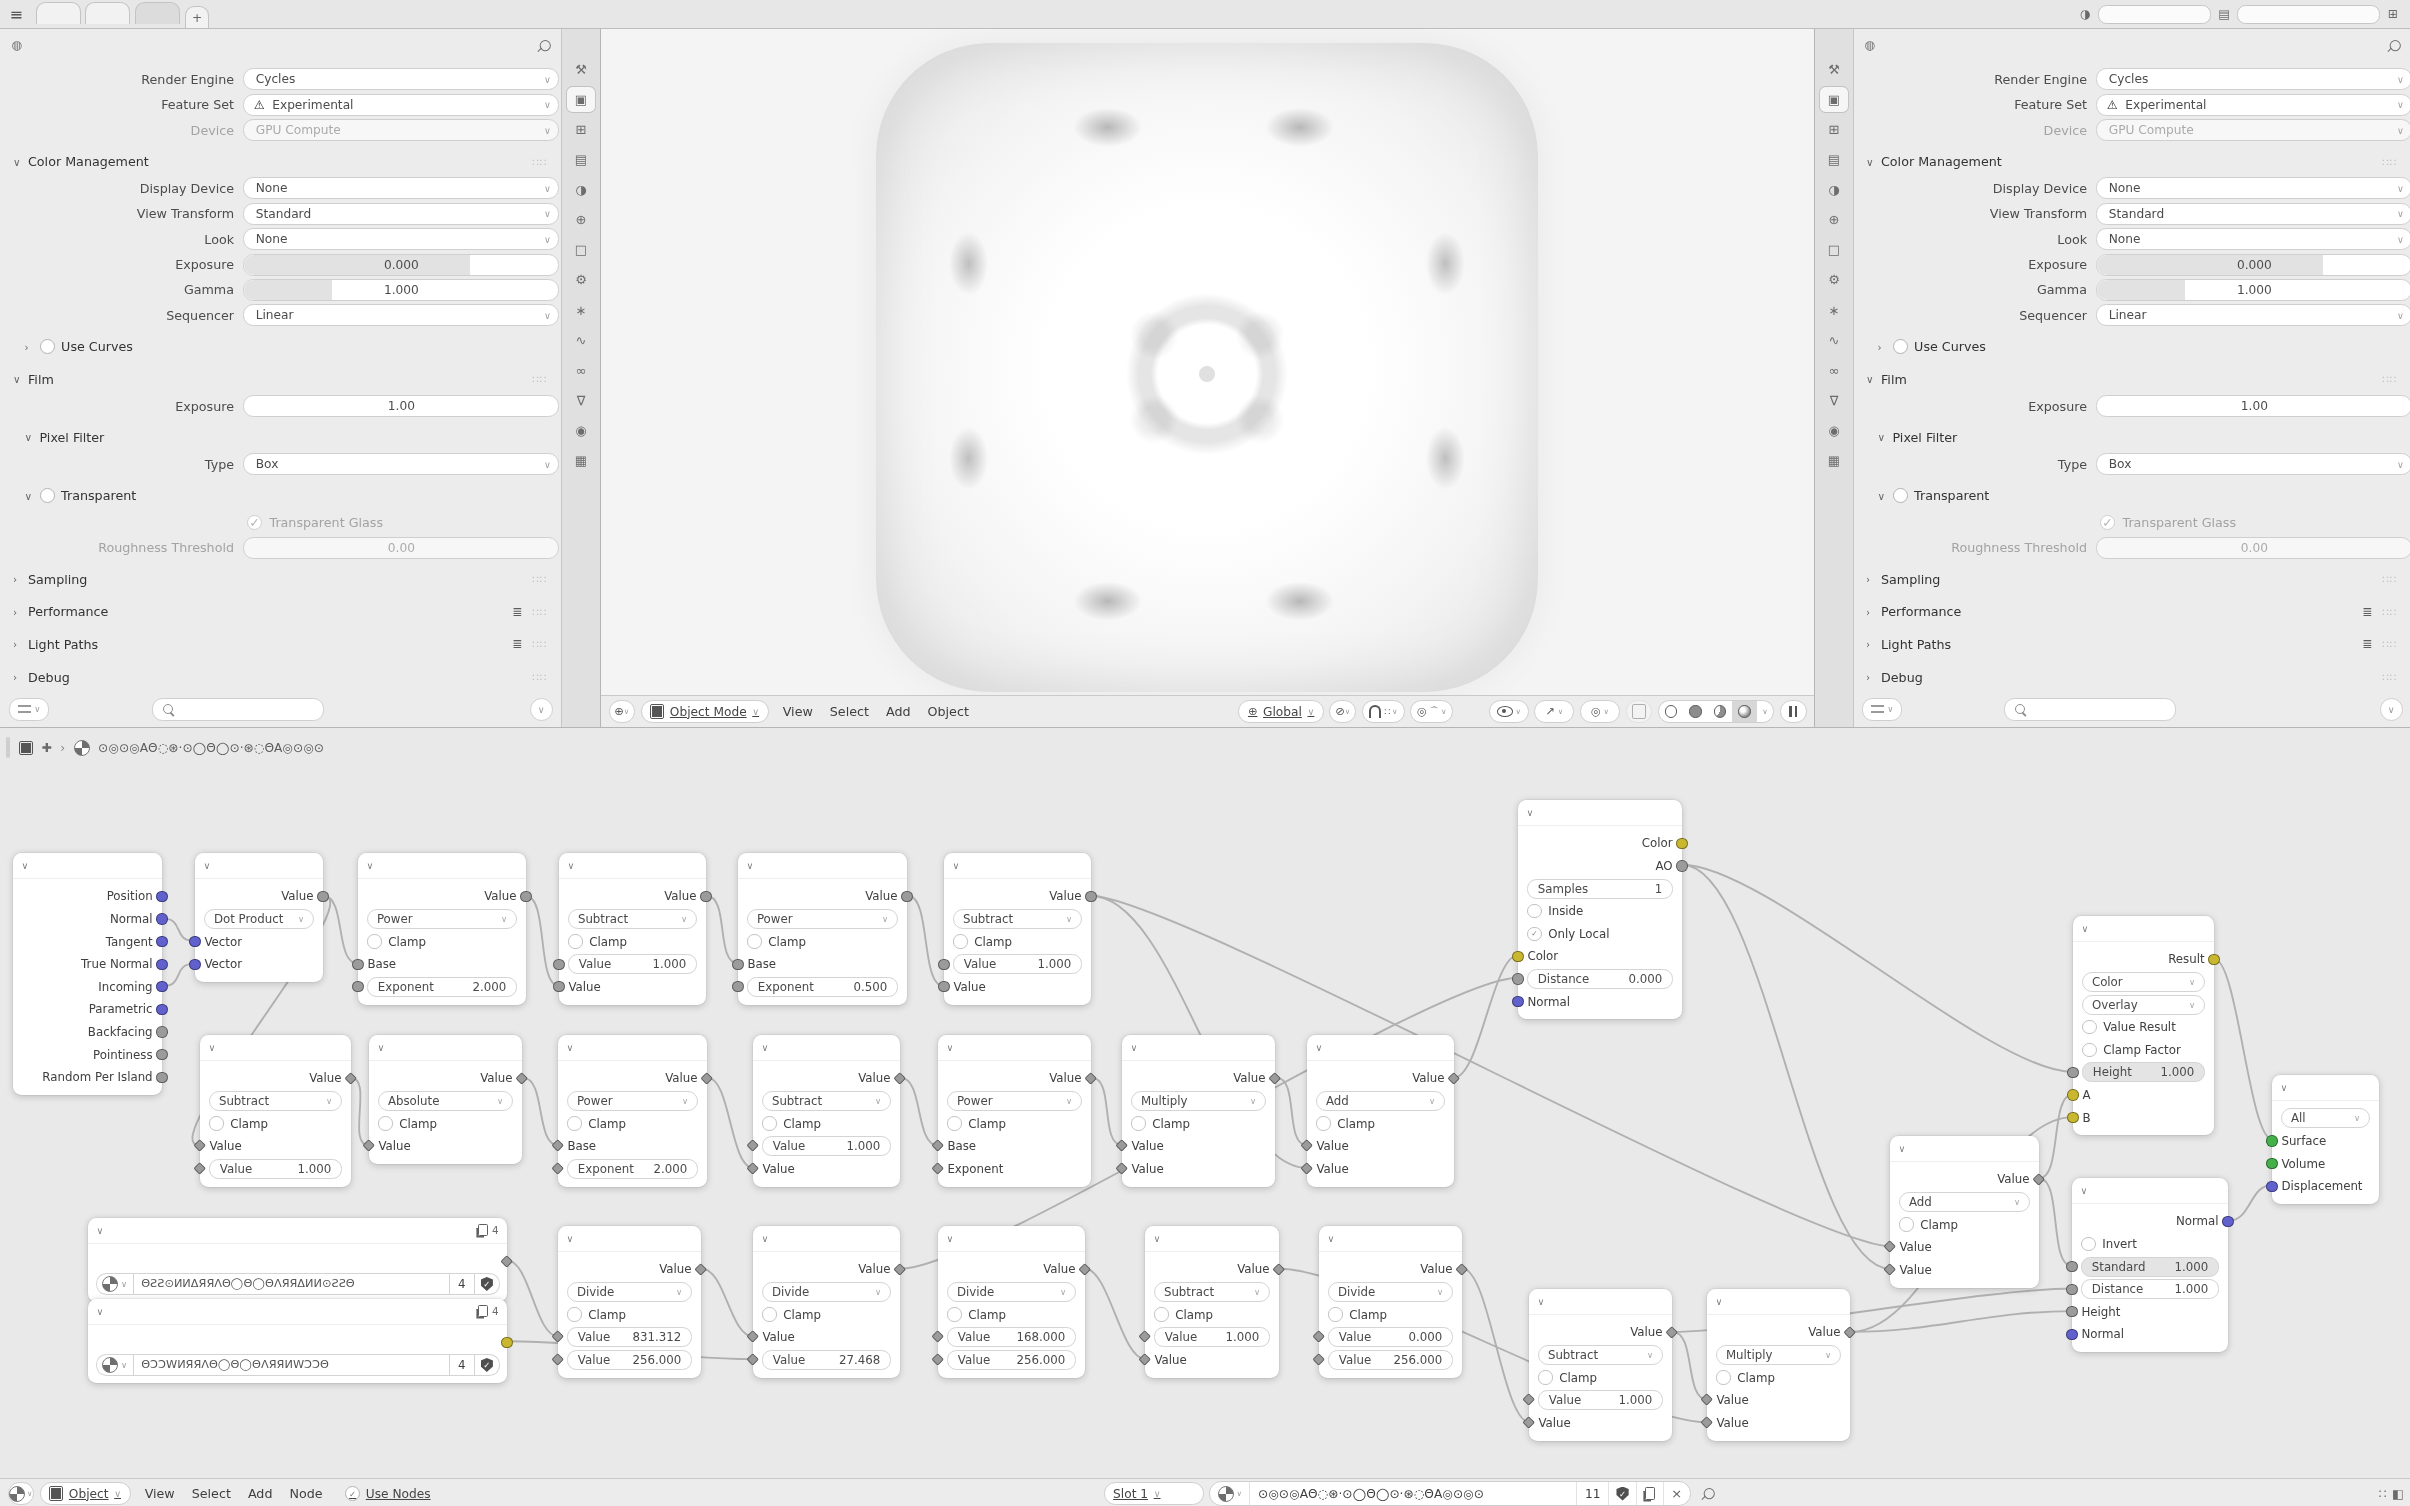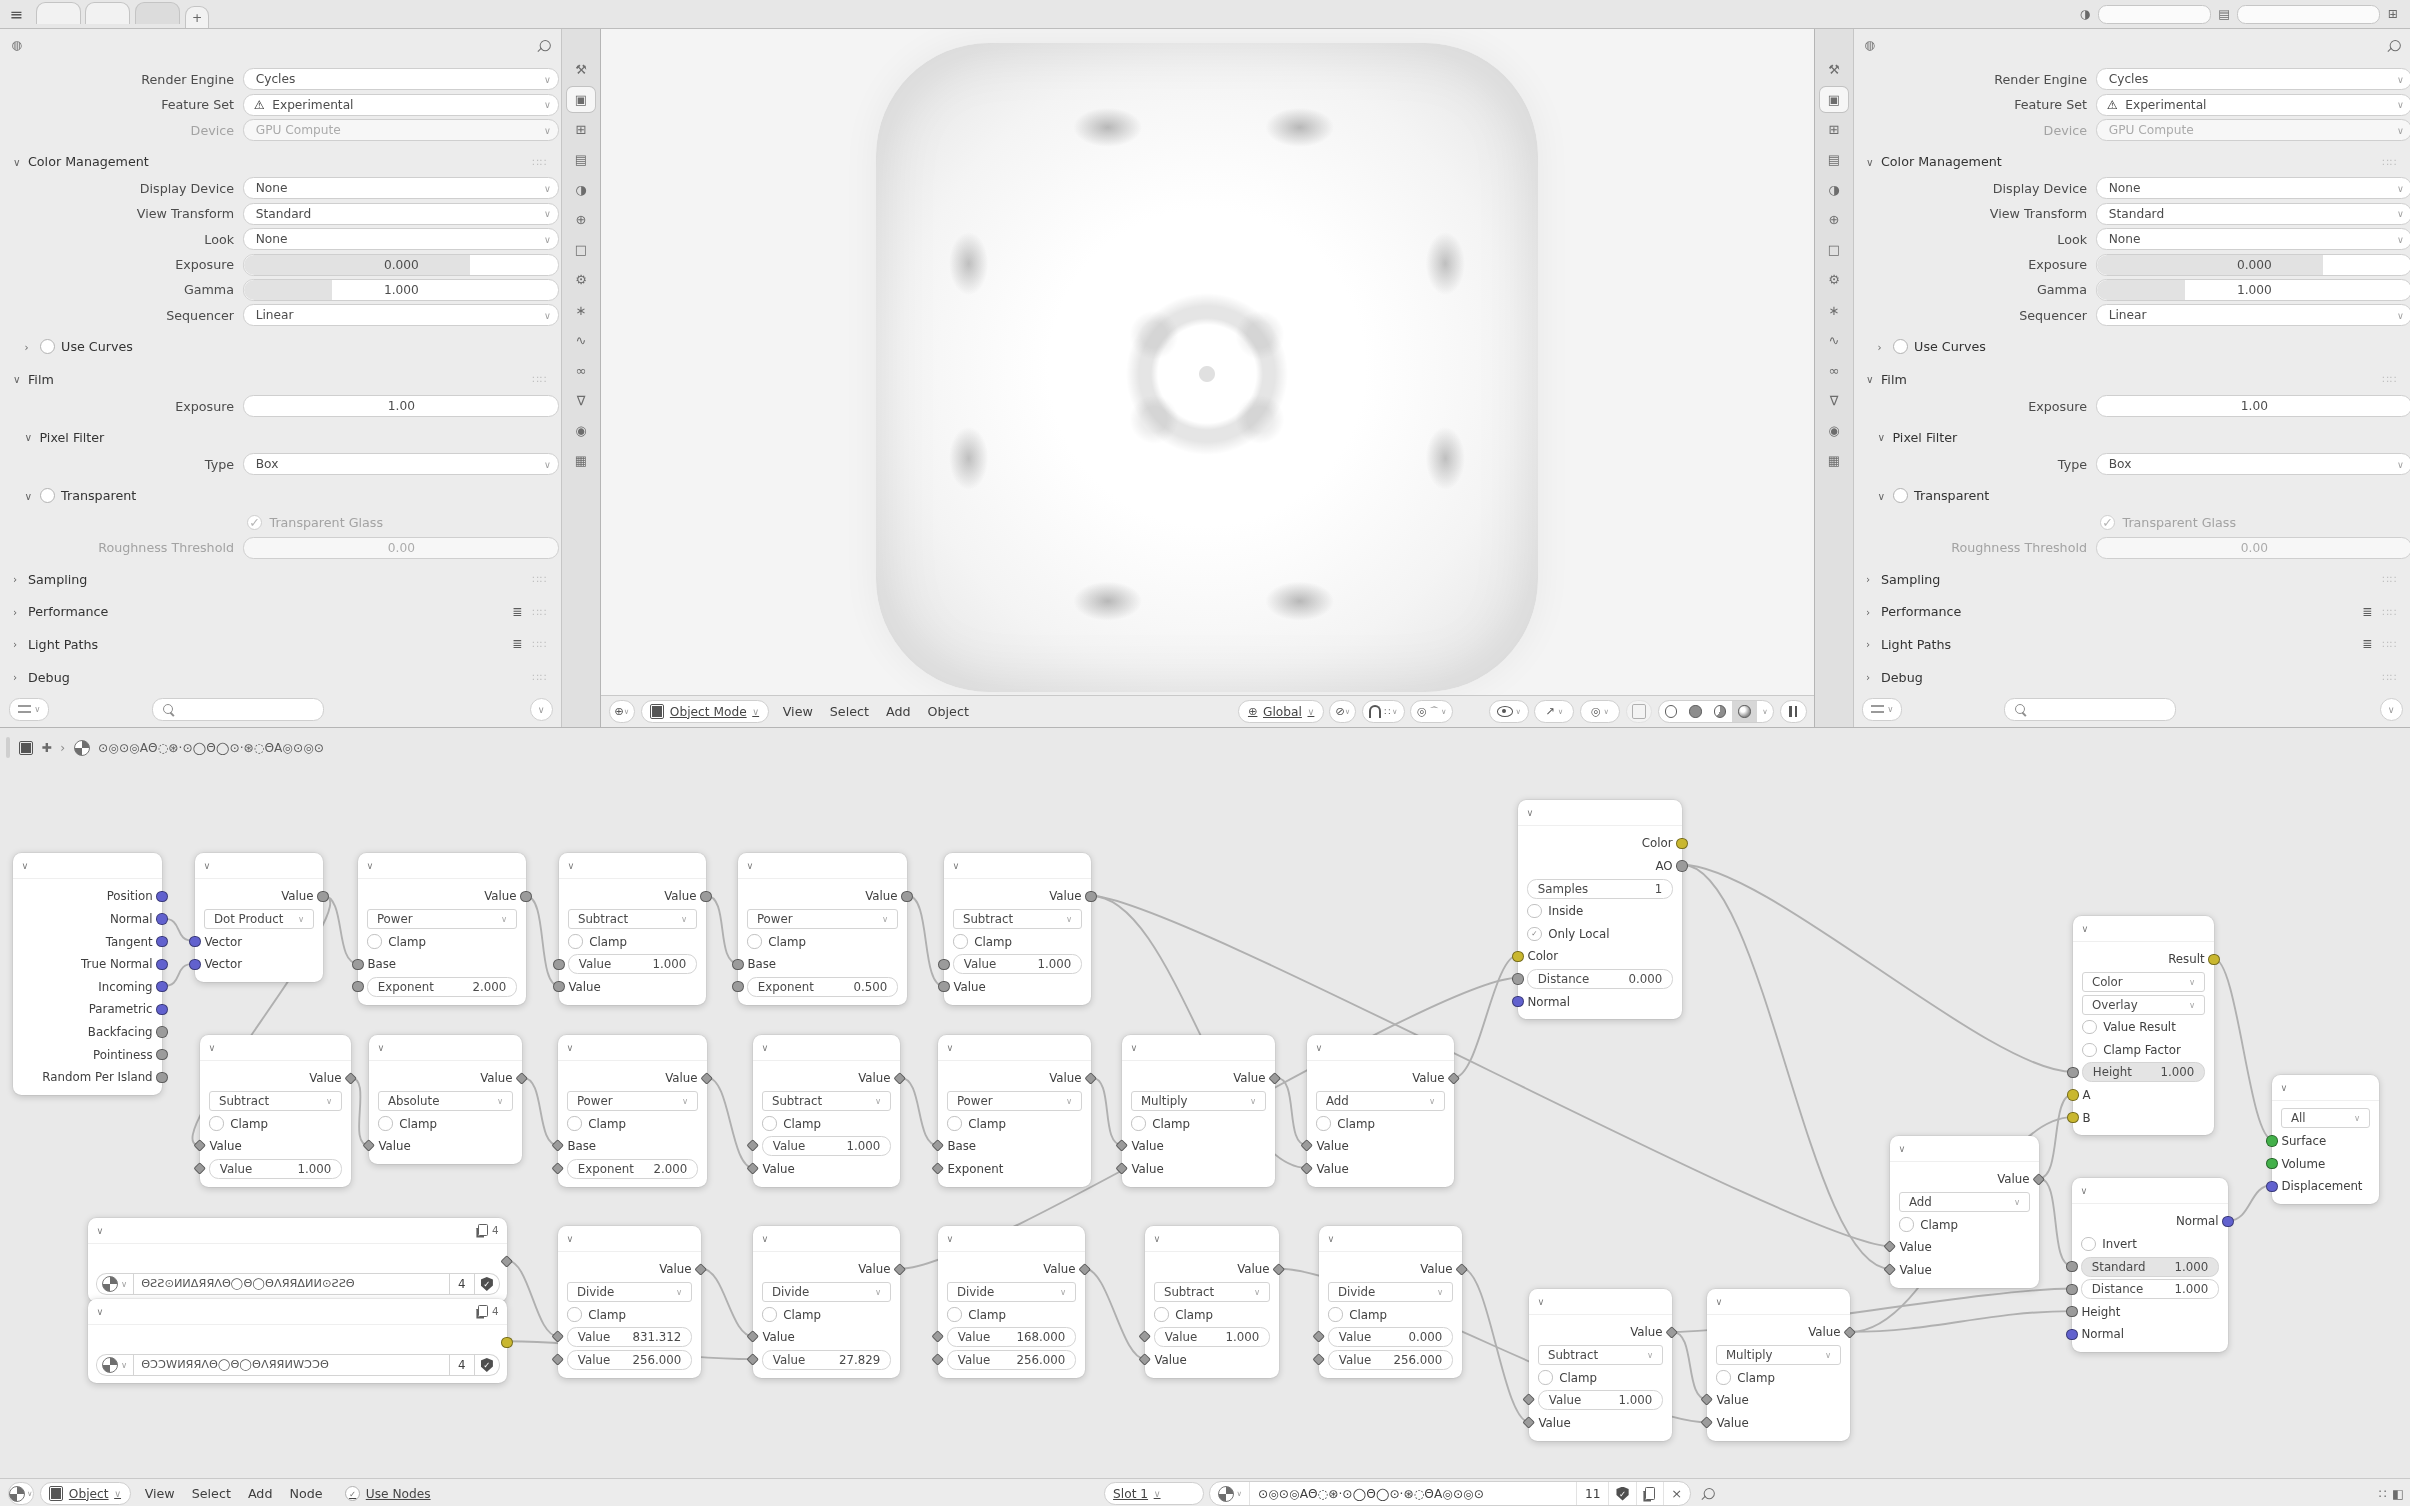--- a/index.html
+++ b/index.html
@@ -143,21 +143,21 @@
   .nbadge{margin-left:auto;display:flex;align-items:center;gap:3.8px;color:#6c6c6c;font-size:10.4px;}
   .nbody{padding:6.6px 0;}
   .nrow{height:22.6px;display:flex;align-items:center;position:relative;padding:0 9.4px;}
   .nrow .rlab{white-space:nowrap;}
   .nrow.out{justify-content:flex-end;}
   .sock{position:absolute;width:11.3px;height:11.3px;border-radius:50%;border:0.9px solid rgba(0,0,0,.4);
         box-sizing:border-box;top:50%;margin-top:-5.6px;}
   .sock.inp{left:-5.6px;} .sock.outp{right:-5.6px;}
   .sock.diam{border-radius:1.9px;transform:rotate(45deg);width:9.4px;height:9.4px;margin-top:-4.7px;}
   .sock.diam.inp{left:-4.7px;} .sock.diam.outp{right:-4.7px;}
-  .nsel{flex:1;height:18px;border:0.9px solid #d4d4d4;border-radius:3px;background:#fff;display:flex;
+  .nsel{flex:1;height:18px;border:0.9px solid #d4d4d4;border-radius:10px;background:#fff;display:flex;
         align-items:center;padding:0 8.5px;color:#4a4a4a;}
   .nsel .chevR{margin-left:auto;color:#a8a8a8;font-size:8.5px;}
   .nfld{flex:1;height:18px;border:0.9px solid #d4d4d4;border-radius:9.4px;background:#fff;display:flex;
         align-items:center;padding:0 9.4px;color:#4a4a4a;}
   .nfld .v{margin-left:auto;}
   .nfld.filled{background:#e4e4e4;}
   .nchk{width:12.2px;height:12.2px;border:1.2px solid #c2c2c2;border-radius:50%;margin-right:6.6px;flex:none;
         display:flex;align-items:center;justify-content:center;font-size:7.5px;color:#808080;}
   .nchk.on::after{content:"✓";}
   .imgselrow{display:flex;align-items:center;gap:0;margin:0 7.5px;height:22.6px;}
@@ -1176,21 +1176,21 @@
               <span>Clamp</span>
             </div>
             <div class="nrow">
               <span class="rlab">Value</span>
               <span class="sock inp diam" style="background: rgb(155, 155, 155);"></span>
             </div>
             <div class="nrow">
               <span class="sock inp diam" style="background: rgb(155, 155, 155);"></span>
               <span class="nfld">
                 <span>Value</span>
-                <span class="v">27.829</span>
+                <span class="v">27.468</span>
               </span>
             </div>
           </div>
         </div>
         <div class="node" style="left: 938px; top: 498px; width: 147px;">
           <div class="nhead">
             <span class="chev">∨</span>
           </div>
           <div class="nbody">
             <div class="nrow out">

